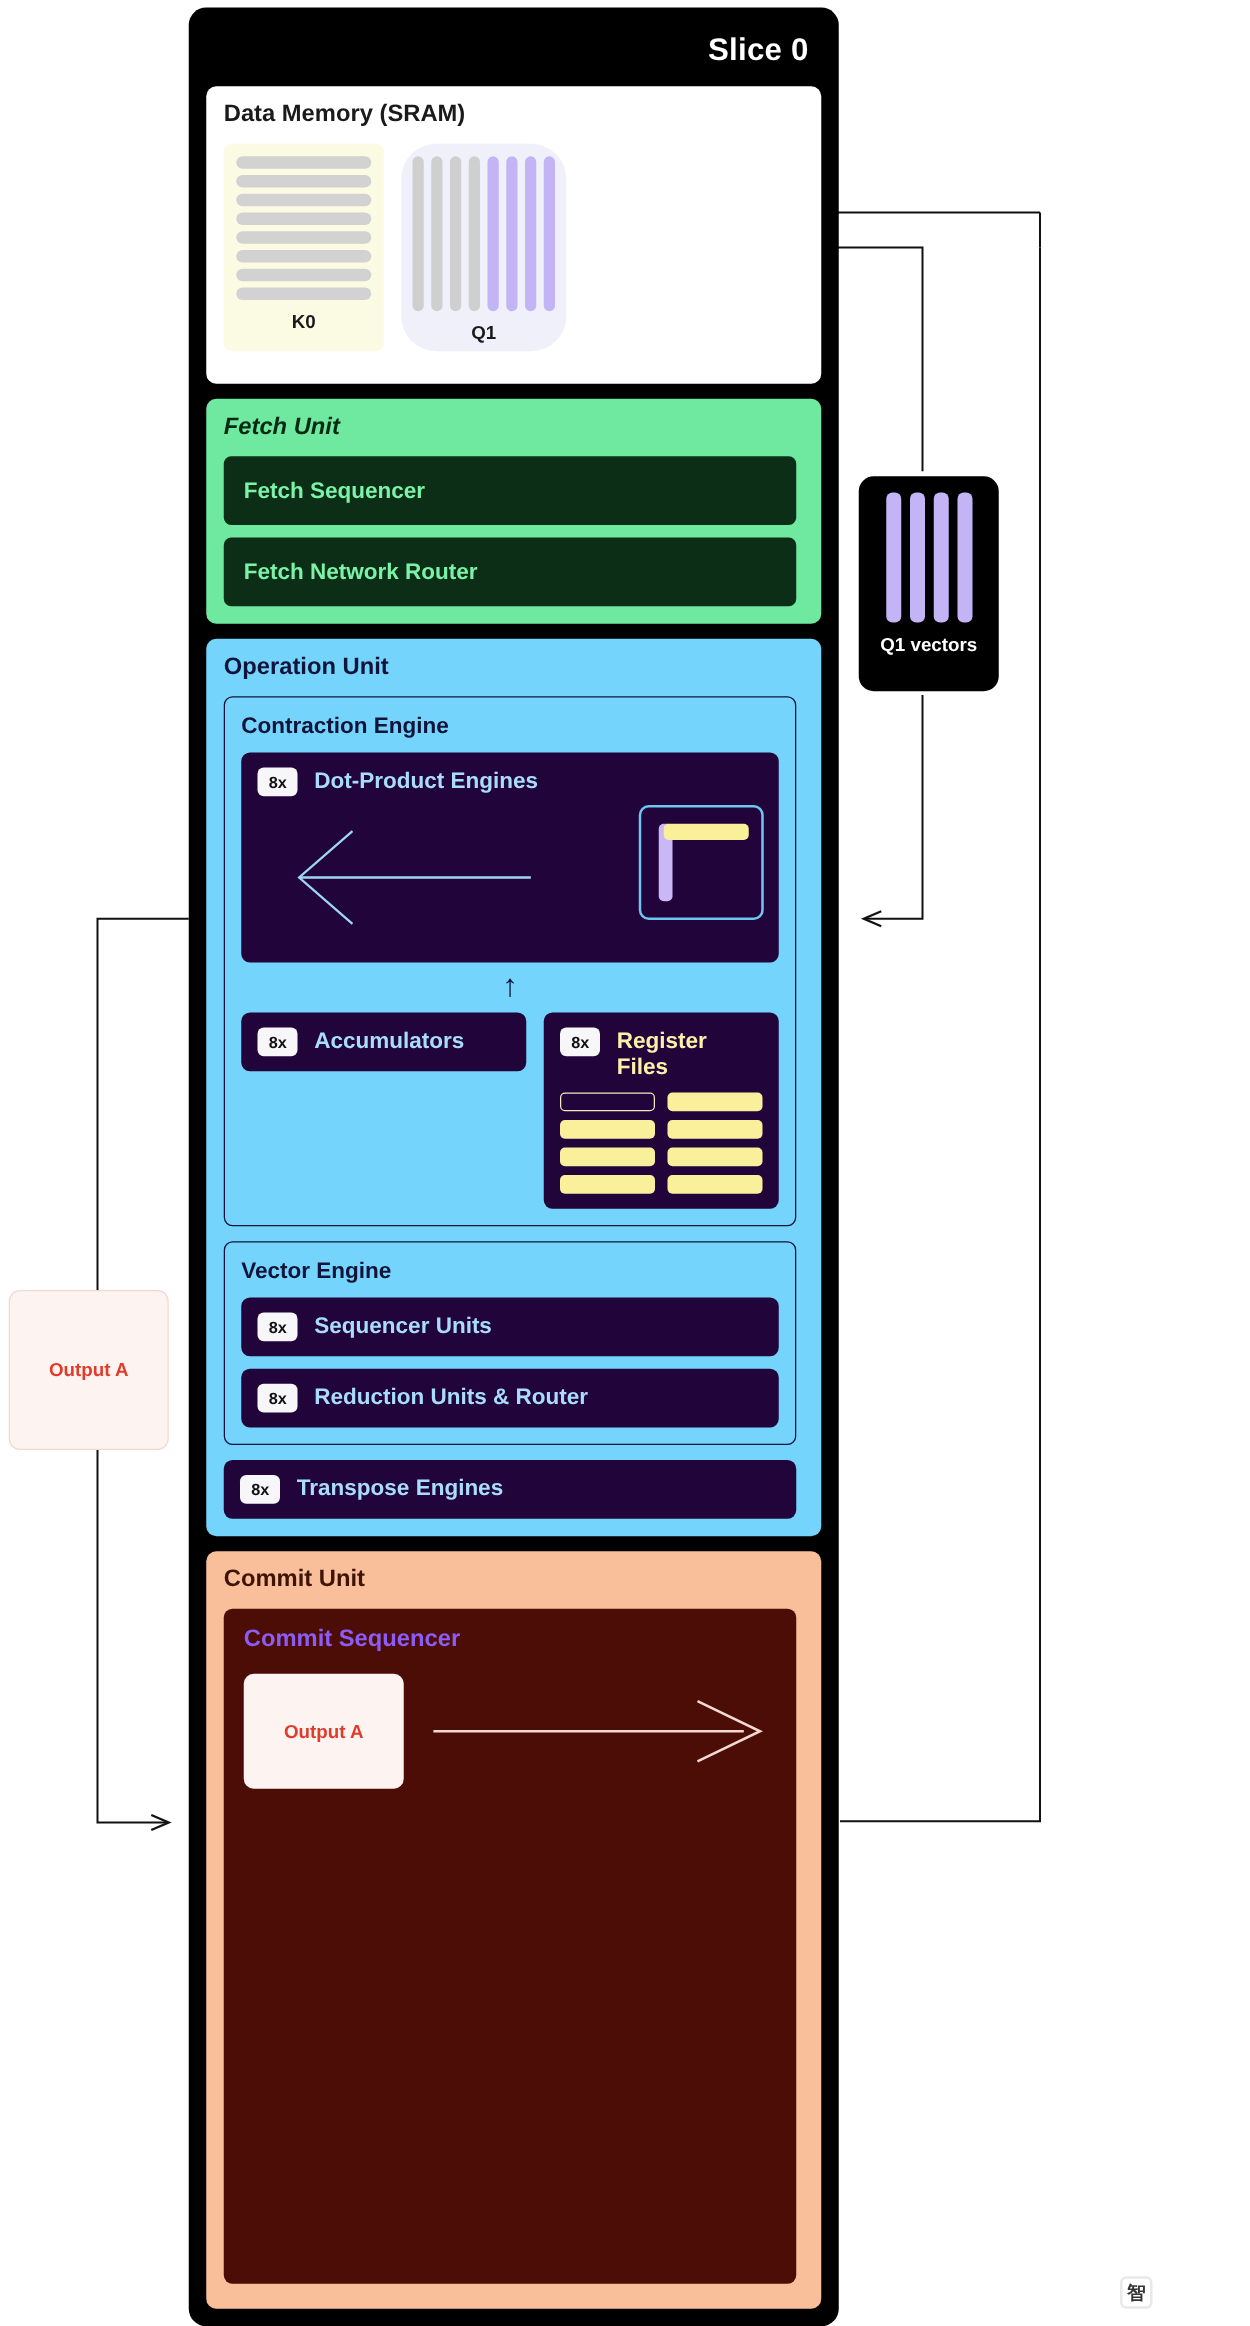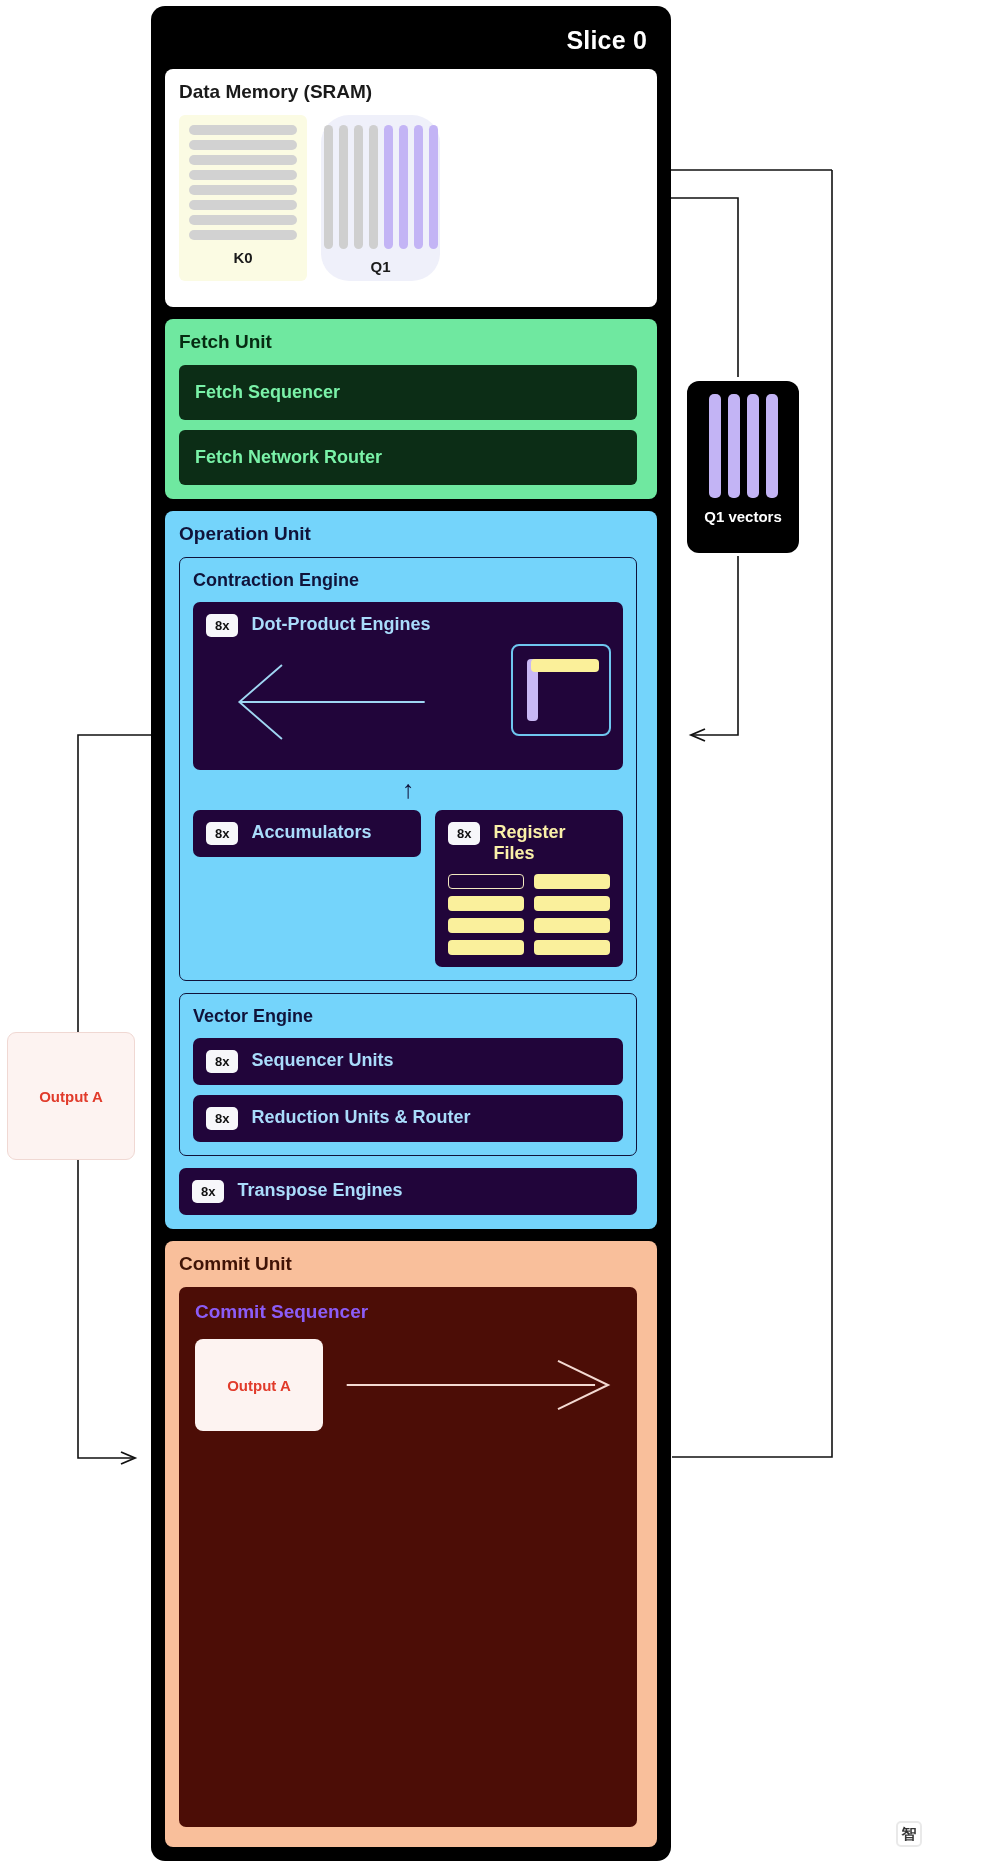--- a/index.html
+++ b/index.html
@@ -35,31 +35,31 @@
 
   
   .mem { background: #ffffff; height: 238px; }
   .mem .block-title { color: #1a1a1a; }
   .mem-row { display: flex; gap: 14px; }
   .mem-tile {
     border-radius: 6px; padding: 10px 10px 6px 10px;
     display: flex; flex-direction: column; align-items: center;
   }
   .mem-tile.k0 { background: #fbfbe3; width: 128px; }
-  .mem-tile.q1 { background: #eff0fa; width: 119px; border-radius: 28px; }
+  .mem-tile.q1 { background: #eff0fa; width: 132px; border-radius: 28px; }
   .hbars { display: flex; flex-direction: column; gap: 5px; width: 100%; }
   .hbar { height: 10px; border-radius: 5px; background: #d2d2d2; }
   .vbars { display: flex; gap: 6px; height: 124px; }
   .vbar { width: 9px; border-radius: 5px; background: #cfcfcf; }
   .vbar.hot { background: #c3b4f5; }
   .mem-label { font-size: 15px; font-weight: 700; color: #1a1a1a; margin-top: 9px; }
 
   
   .fetch { background: #6fe8a0; margin-top: 12px; }
-  .fetch .block-title { color: #062b12; }
+  .fetch .block-title { color: #062b12; font-style: italic; }
   .fetch-item {
     background: #0c2d16; color: #7af2a8;
     border-radius: 6px; font-size: 18px; font-weight: 600;
     padding: 17px 16px; margin-bottom: 10px;
   }
   .fetch-item:last-child { margin-bottom: 0; }
 
   
   .opu { background: #74d4fb; margin-top: 12px; }
   .opu .block-title { color: #10133a; }

